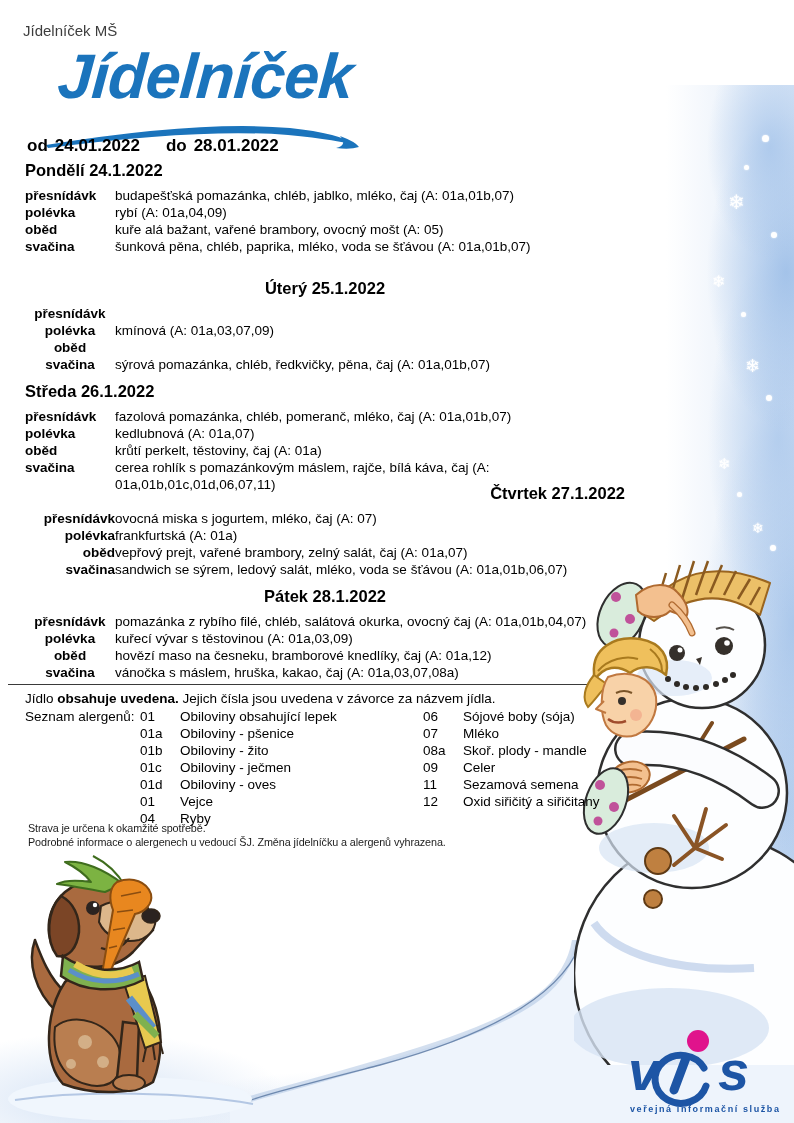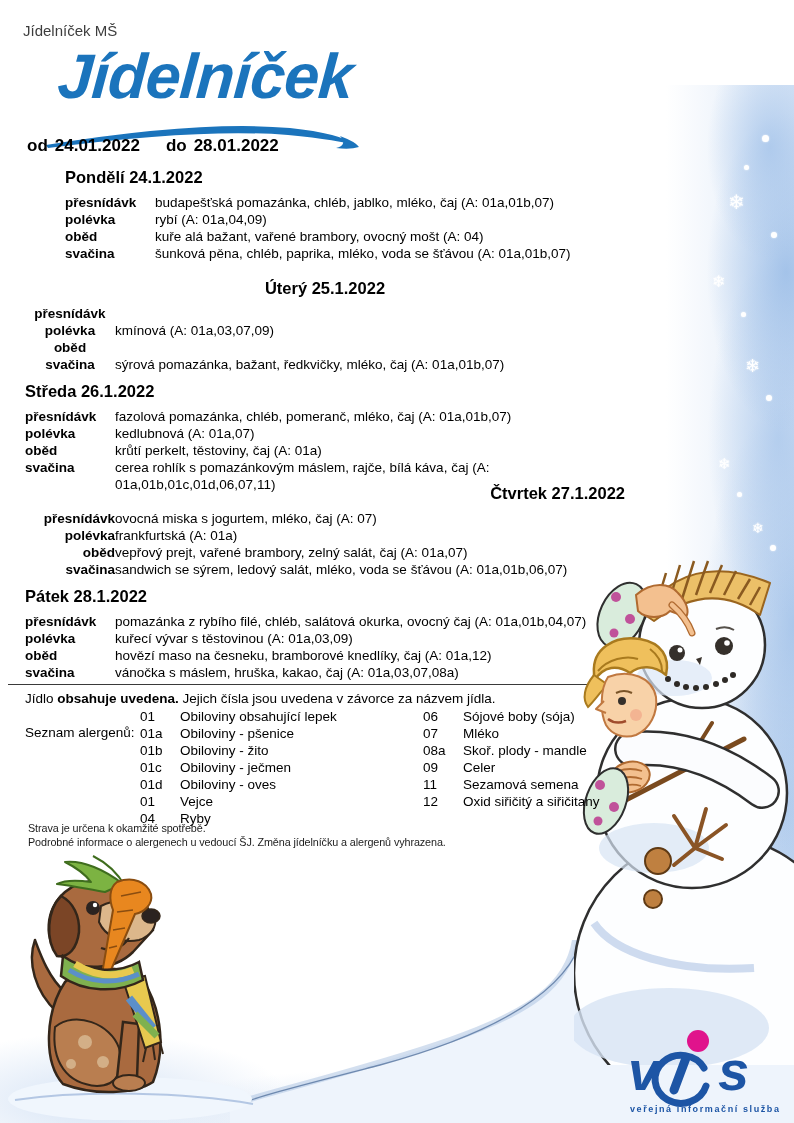--- a/index.html
+++ b/index.html
@@ -43,21 +43,21 @@
   .date-line .sp2 { display:inline-block; width:7px; }
   
   .day { position:absolute; left:25px; width:600px; z-index:3; }
   .day-title { font-size:16.5px; font-weight:bold; height:20px; margin-bottom:6px; }
   .menu-row { display:flex; font-size:13.5px; line-height:17px; }
   .menu-row .lbl { width:90px; flex:none; font-weight:bold; }
   
   .divider { position:absolute; left:8px; top:684px; width:592px; border-top:1.6px solid #3a3a3a; z-index:1; }
   .notice { position:absolute; left:25px; top:691px; font-size:13.5px; z-index:3; }
   .allergens { position:absolute; left:25px; top:708px; width:600px; z-index:3; font-size:13.5px; }
-  .allergens .list-label { position:absolute; left:0; top:16px; line-height:17px; }
+  .allergens .list-label { position:absolute; left:0; top:0; line-height:17px; }
   .al-row { position:absolute; line-height:17px; }
   .al-code { position:absolute; left:0; }
   .al-name { position:absolute; left:40px; white-space:nowrap; }
   .footer-note { position:absolute; left:28px; top:822px; font-size:10.8px; line-height:13.5px; color:#1c1c1c; letter-spacing:-0.1px; z-index:3; }
   
   .snow-drift { position:absolute; left:230px; top:940px; z-index:1; }
   .dog-illu   { position:absolute; left:5px;  top:852px; z-index:2; }
   .snowman-illu { position:absolute; left:574px; top:553px; z-index:2; }
   .vis-logo   { position:absolute; left:626px; top:1028px; z-index:3; }
 </style>
@@ -85,33 +85,33 @@
   <div class="corner-label">Jídelníček MŠ</div>
   <div class="logo-title">Jídelníček</div>
   <svg class="swoosh" width="330" height="38" viewBox="0 0 330 38">
     <path d="M6,27 Q160,2 250,10 Q300,15 318,28 Q300,22 248,17 Q160,10 8,30 Z" fill="#1b74bc"></path>
     <path d="M300,18 Q316,24 319,29 Q310,32 296,30 Q308,27 300,18 Z" fill="#1b74bc"></path>
   </svg>
   <div class="date-line">
     <span>od</span><span class="sp2"></span><span>24.01.2022</span><span class="sp"></span><span>do</span><span class="sp2"></span><span>28.01.2022</span>
   </div>
 
-  <div class="day" style="top:168px;margin-left:40px;">
+  <div class="day" style="top:161px;">
     <div class="day-title">Pondělí 24.1.2022</div>
     <div class="menu-row">
         <span class="lbl">přesnídávk</span>
         <span>budapešťská pomazánka,  chléb,  jablko,  mléko,  čaj   (A:  01a,01b,07)</span>
       </div>
     <div class="menu-row">
         <span class="lbl">polévka</span>
         <span>rybí   (A:  01a,04,09)</span>
       </div>
     <div class="menu-row">
         <span class="lbl">oběd</span>
-        <span>kuře alá bažant,  vařené brambory,  ovocný mošt   (A:  04)</span>
+        <span>kuře alá bažant,  vařené brambory,  ovocný mošt   (A:  05)</span>
       </div>
     <div class="menu-row">
         <span class="lbl">svačina</span>
         <span>šunková pěna,  chléb,  paprika,  mléko,  voda se šťávou   (A:  01a,01b,07)</span>
       </div>
   </div>
 
   <div class="day" style="top:279px;text-align:center;">
     <div class="day-title">Úterý 25.1.2022</div>
     <div class="menu-row">
@@ -119,21 +119,21 @@
       </div>
     <div class="menu-row">
         <span class="lbl">polévka</span>
         <span>kmínová   (A:  01a,03,07,09)</span>
       </div>
     <div class="menu-row">
         <span class="lbl">oběd</span>
       </div>
     <div class="menu-row">
         <span class="lbl">svačina</span>
-        <span>sýrová pomazánka,  bažant,  ředkvičky,  mléko,  čaj   (A:  01a,01b,07)</span>
+        <span>sýrová pomazánka,  chléb,  ředkvičky,  pěna,  čaj   (A:  01a,01b,07)</span>
       </div>
   </div>
 
   <div class="day" style="top:382px;">
     <div class="day-title">Středa 26.1.2022</div>
     <div class="menu-row">
         <span class="lbl">přesnídávk</span>
         <span>fazolová pomazánka,  chléb,  pomeranč,  mléko,  čaj   (A:  01a,01b,07)</span>
       </div>
     <div class="menu-row">
@@ -163,21 +163,21 @@
     <div class="menu-row">
         <span class="lbl">oběd</span>
         <span>vepřový prejt,  vařené brambory,  zelný salát,  čaj   (A:  01a,07)</span>
       </div>
     <div class="menu-row">
         <span class="lbl">svačina</span>
         <span>sandwich se sýrem,  ledový salát,  mléko,  voda se šťávou   (A:  01a,01b,06,07)</span>
       </div>
   </div>
 
-  <div class="day" style="top:587px;">
+  <div class="day" style="top:587px;text-align:center;">
     <div class="day-title">Pátek 28.1.2022</div>
     <div class="menu-row">
         <span class="lbl">přesnídávk</span>
         <span>pomazánka z rybího filé,  chléb,  salátová okurka,  ovocný čaj   (A:  01a,01b,04,07)</span>
       </div>
     <div class="menu-row">
         <span class="lbl">polévka</span>
         <span>kuřecí vývar s těstovinou   (A:  01a,03,09)</span>
       </div>
     <div class="menu-row">

